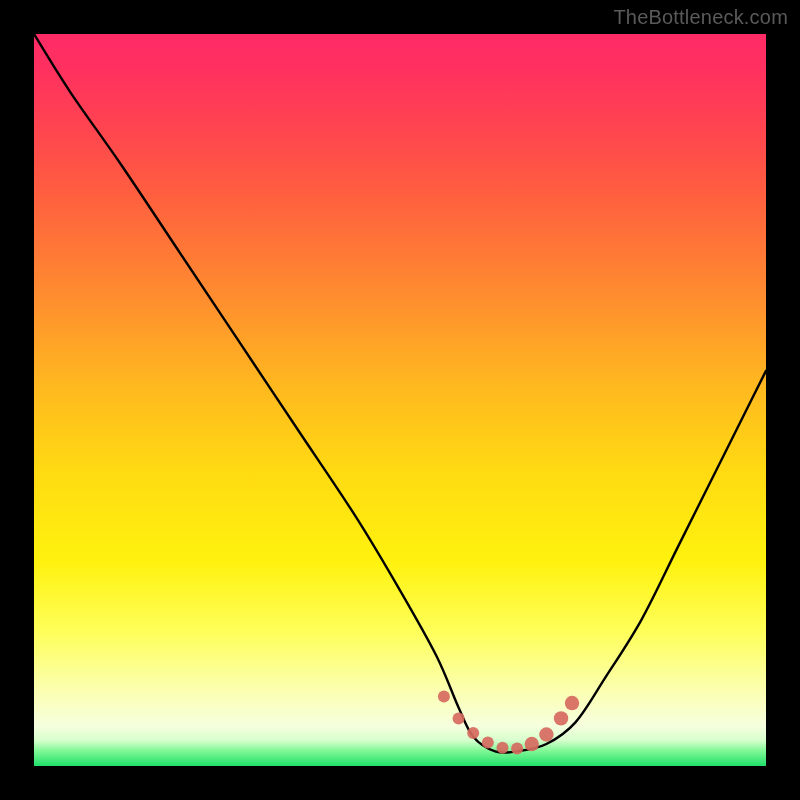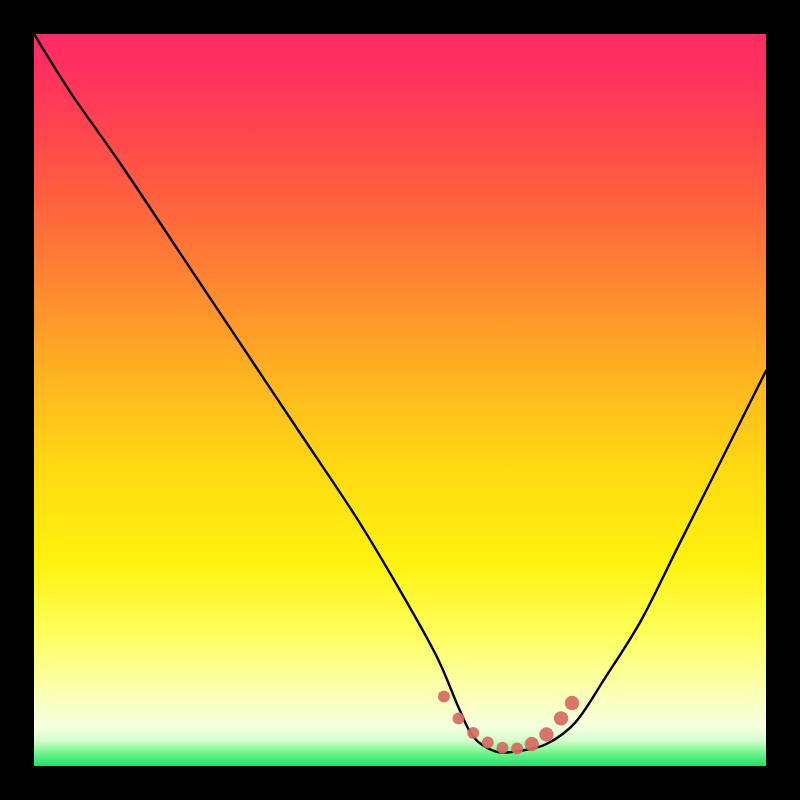--- a/index.html
+++ b/index.html
@@ -57,20 +57,21 @@
     font-size: 20px;
     font-weight: 400;
     letter-spacing: 0.2px;
     user-select: none;
   }
 </style>
 </head>
 <body>
 
 <div class="stage">
+  <div class="watermark">TheBottleneck.com</div>
 
   <div class="plot-area">
     <svg id="curve" class="curve-svg" viewBox="0 0 732 732" preserveAspectRatio="none">
       <path id="curve-path" d="M 0.00 0.00 C 6.10 9.76, 21.96 36.60, 36.60 58.56 C 51.24 80.52, 69.54 104.92, 87.84 131.76 C 106.14 158.60, 126.88 190.32, 146.40 219.60 C 165.92 248.88, 185.44 278.16, 204.96 307.44 C 224.48 336.72, 244.00 366.00, 263.52 395.28 C 283.04 424.56, 305.00 456.28, 322.08 483.12 C 339.16 509.96, 352.58 533.14, 366.00 556.32 C 379.42 579.50, 392.84 602.68, 402.60 622.20 C 412.36 641.72, 418.46 660.02, 424.56 673.44 C 430.66 686.86, 433.10 695.40, 439.20 702.72 C 445.30 710.04, 453.84 714.92, 461.16 717.36 C 468.48 719.80, 474.58 718.58, 483.12 717.36 C 491.66 716.14, 502.64 714.92, 512.40 710.04 C 522.16 705.16, 531.92 699.06, 541.68 688.08 C 551.44 677.10, 559.98 661.24, 570.96 644.16 C 581.94 627.08, 595.36 607.56, 607.56 585.60 C 619.76 563.64, 631.96 536.80, 644.16 512.40 C 656.36 488.00, 668.56 463.60, 680.76 439.20 C 692.96 414.80, 708.82 383.08, 717.36 366.00 C 725.90 348.92, 729.56 341.60, 732.00 336.72" fill="none" stroke="#000" stroke-width="2.4" stroke-linecap="round" stroke-linejoin="round"></path>
       <g id="dots">
           <circle cx="409.92" cy="662.46" r="6" fill="#d66a60" fill-opacity="0.92"></circle>
           <circle cx="424.56" cy="684.42" r="6" fill="#d66a60" fill-opacity="0.92"></circle>
           <circle cx="439.20" cy="699.06" r="6" fill="#d66a60" fill-opacity="0.92"></circle>
           <circle cx="453.84" cy="708.58" r="6" fill="#d66a60" fill-opacity="0.92"></circle>
           <circle cx="468.48" cy="713.70" r="6" fill="#d66a60" fill-opacity="0.92"></circle>

